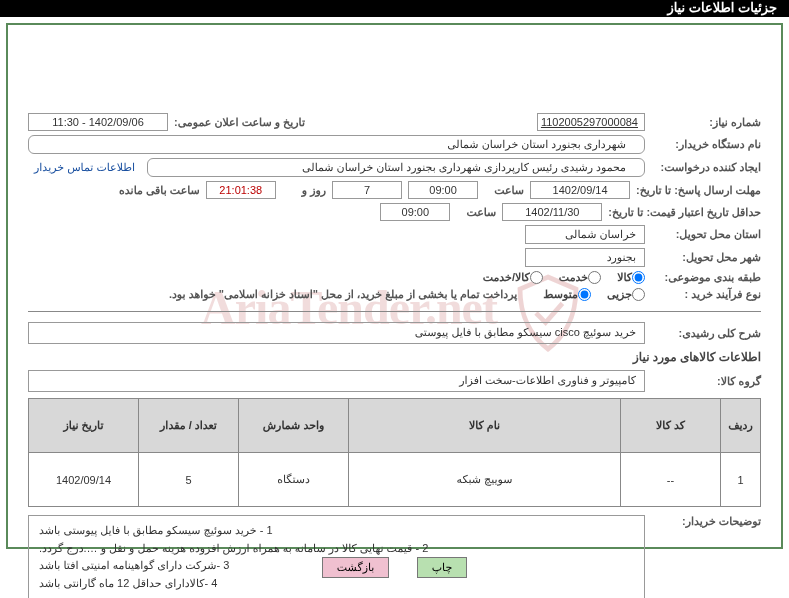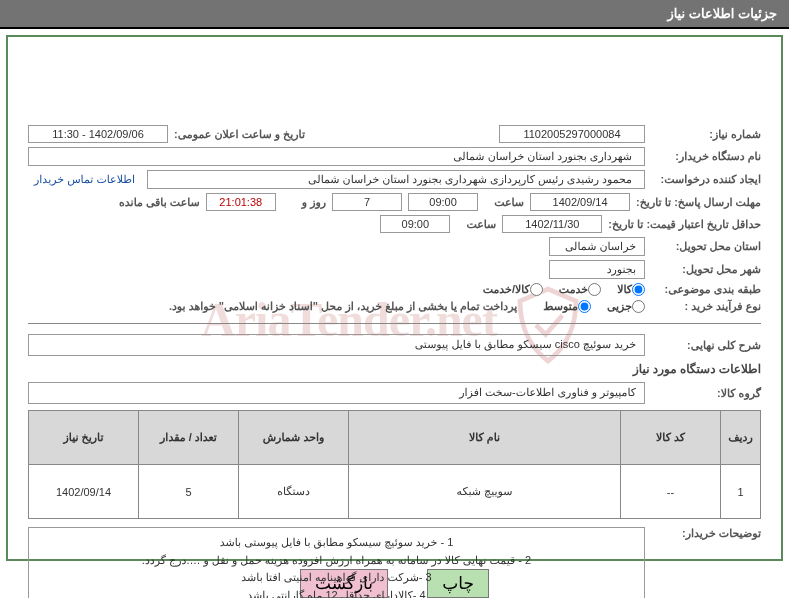--- a/index.html
+++ b/index.html
@@ -6,23 +6,23 @@
   body {
     margin: 0;
     font-family: Tahoma, Arial, sans-serif;
     font-size: 12px;
     background: #f5f5f5;
     color: #333;
     direction: rtl;
   }
   .window { width: 789px; height: 598px; background: #fff; position: relative; overflow: hidden; }
   .header-bar {
-    background: #737373;
+    background: #000000;
     color: #fff;
-    padding: 6px 12px;
+    padding: 0 12px;
     font-weight: bold;
     font-size: 13px;
     border-bottom: 2px solid #000;
   }
   .content {
     padding: 8px 20px 8px 20px;
     border: 2px solid #5a8a5a;
     margin: 6px;
     height: 526px;
     position: relative;
@@ -39,25 +39,25 @@
   .label-sm { min-width: 40px; }
   .field {
     border: 1px solid #999;
     padding: 2px 6px;
     background: #fff;
     min-height: 18px;
     font-size: 11px;
     text-align: center;
     flex: 0 0 auto;
   }
-  .field-wide { flex: 1; text-align: right; padding-right: 12px; }
-  .w-num { width: 146px; }
+  .field-wide { flex: 1; text-align: right; padding-right: 18px; border-radius: 6px; }
+  .w-num { width: 108px; text-decoration: underline; }
   .w-date { width: 100px; }
   .w-sm { width: 70px; }
-  .w-city { width: 96px; text-align: right; padding-right: 8px; }
+  .w-city { width: 120px; text-align: right; padding-right: 8px; }
   .link { color: #1a50a0; cursor: pointer; font-size: 11px; text-decoration: none; padding: 0 6px; }
   .radio-row { display: flex; align-items: center; gap: 16px; }
   .radio-opt { display: flex; align-items: center; gap: 0; font-size: 11px; color: #444; font-weight: bold; }
   .radio-opt input { margin: 0; }
   .note-text { font-size: 11px; color: #555; font-weight: bold; margin-left: 20px; }
   hr.sep { border: none; border-top: 1px solid #888; margin: 10px 0; }
   .section-title {
     font-weight: bold;
     font-size: 12px;
     color: #444;
@@ -85,31 +85,31 @@
   .tbl th {
     background: #d8d8d8;
     font-weight: bold;
     color: #333;
   }
   .notes-box {
     border: 1px solid #999;
     padding: 6px 10px;
     font-size: 11px;
     line-height: 1.6;
-    text-align: center;
+    text-align: left;
     flex: 1;
   }
   .buttons { text-align: center; margin: 8px 0 0 0; padding-bottom:6px;}
   .btn {
     border: 1px solid #777;
     padding: 3px 14px;
-    font-size: 17px;
+    font-size: 11px;
     font-family: Tahoma;
     cursor: pointer;
-    margin: 0 18px;
+    margin: 0 12px;
   }
   .btn-green { background: #b8e0b0; }
   .btn-pink { background: #f0c0d0; }
   .watermark {
     position: absolute;
     top: 240px; left: 0; right: 0;
     text-align: center;
     font-size: 48px;
     font-weight: bold;
     color: rgba(180,60,60,0.18);
@@ -218,25 +218,25 @@
             <input type="radio" name="proc" checked="" style="">
             <span>متوسط</span>
           </label>
       </div>
       <span class="note-text" style="margin-right:20px">پرداخت تمام یا بخشی از مبلغ خرید، از محل "اسناد خزانه اسلامی" خواهد بود.</span>
     </div>
 
     <hr class="sep">
 
     <div class="row">
-      <span class="label">شرح کلی نهایی:</span>
+      <span class="label">شرح کلی رشیدی:</span>
       <div class="big-field" style="flex:1">خرید سوئیچ cisco سیسکو مطابق با فایل پیوستی</div>
     </div>
 
-    <div class="section-title">اطلاعات دستگاه مورد نیاز</div>
+    <div class="section-title">اطلاعات کالاهای مورد نیاز</div>
 
     <div class="row">
       <span class="label">گروه کالا:</span>
       <div class="big-field" style="flex:1">کامپیوتر و فناوری اطلاعات-سخت افزار</div>
     </div>
 
     <table class="tbl">
       <thead>
         <tr>
           <th style="width:40px">ردیف</th>

